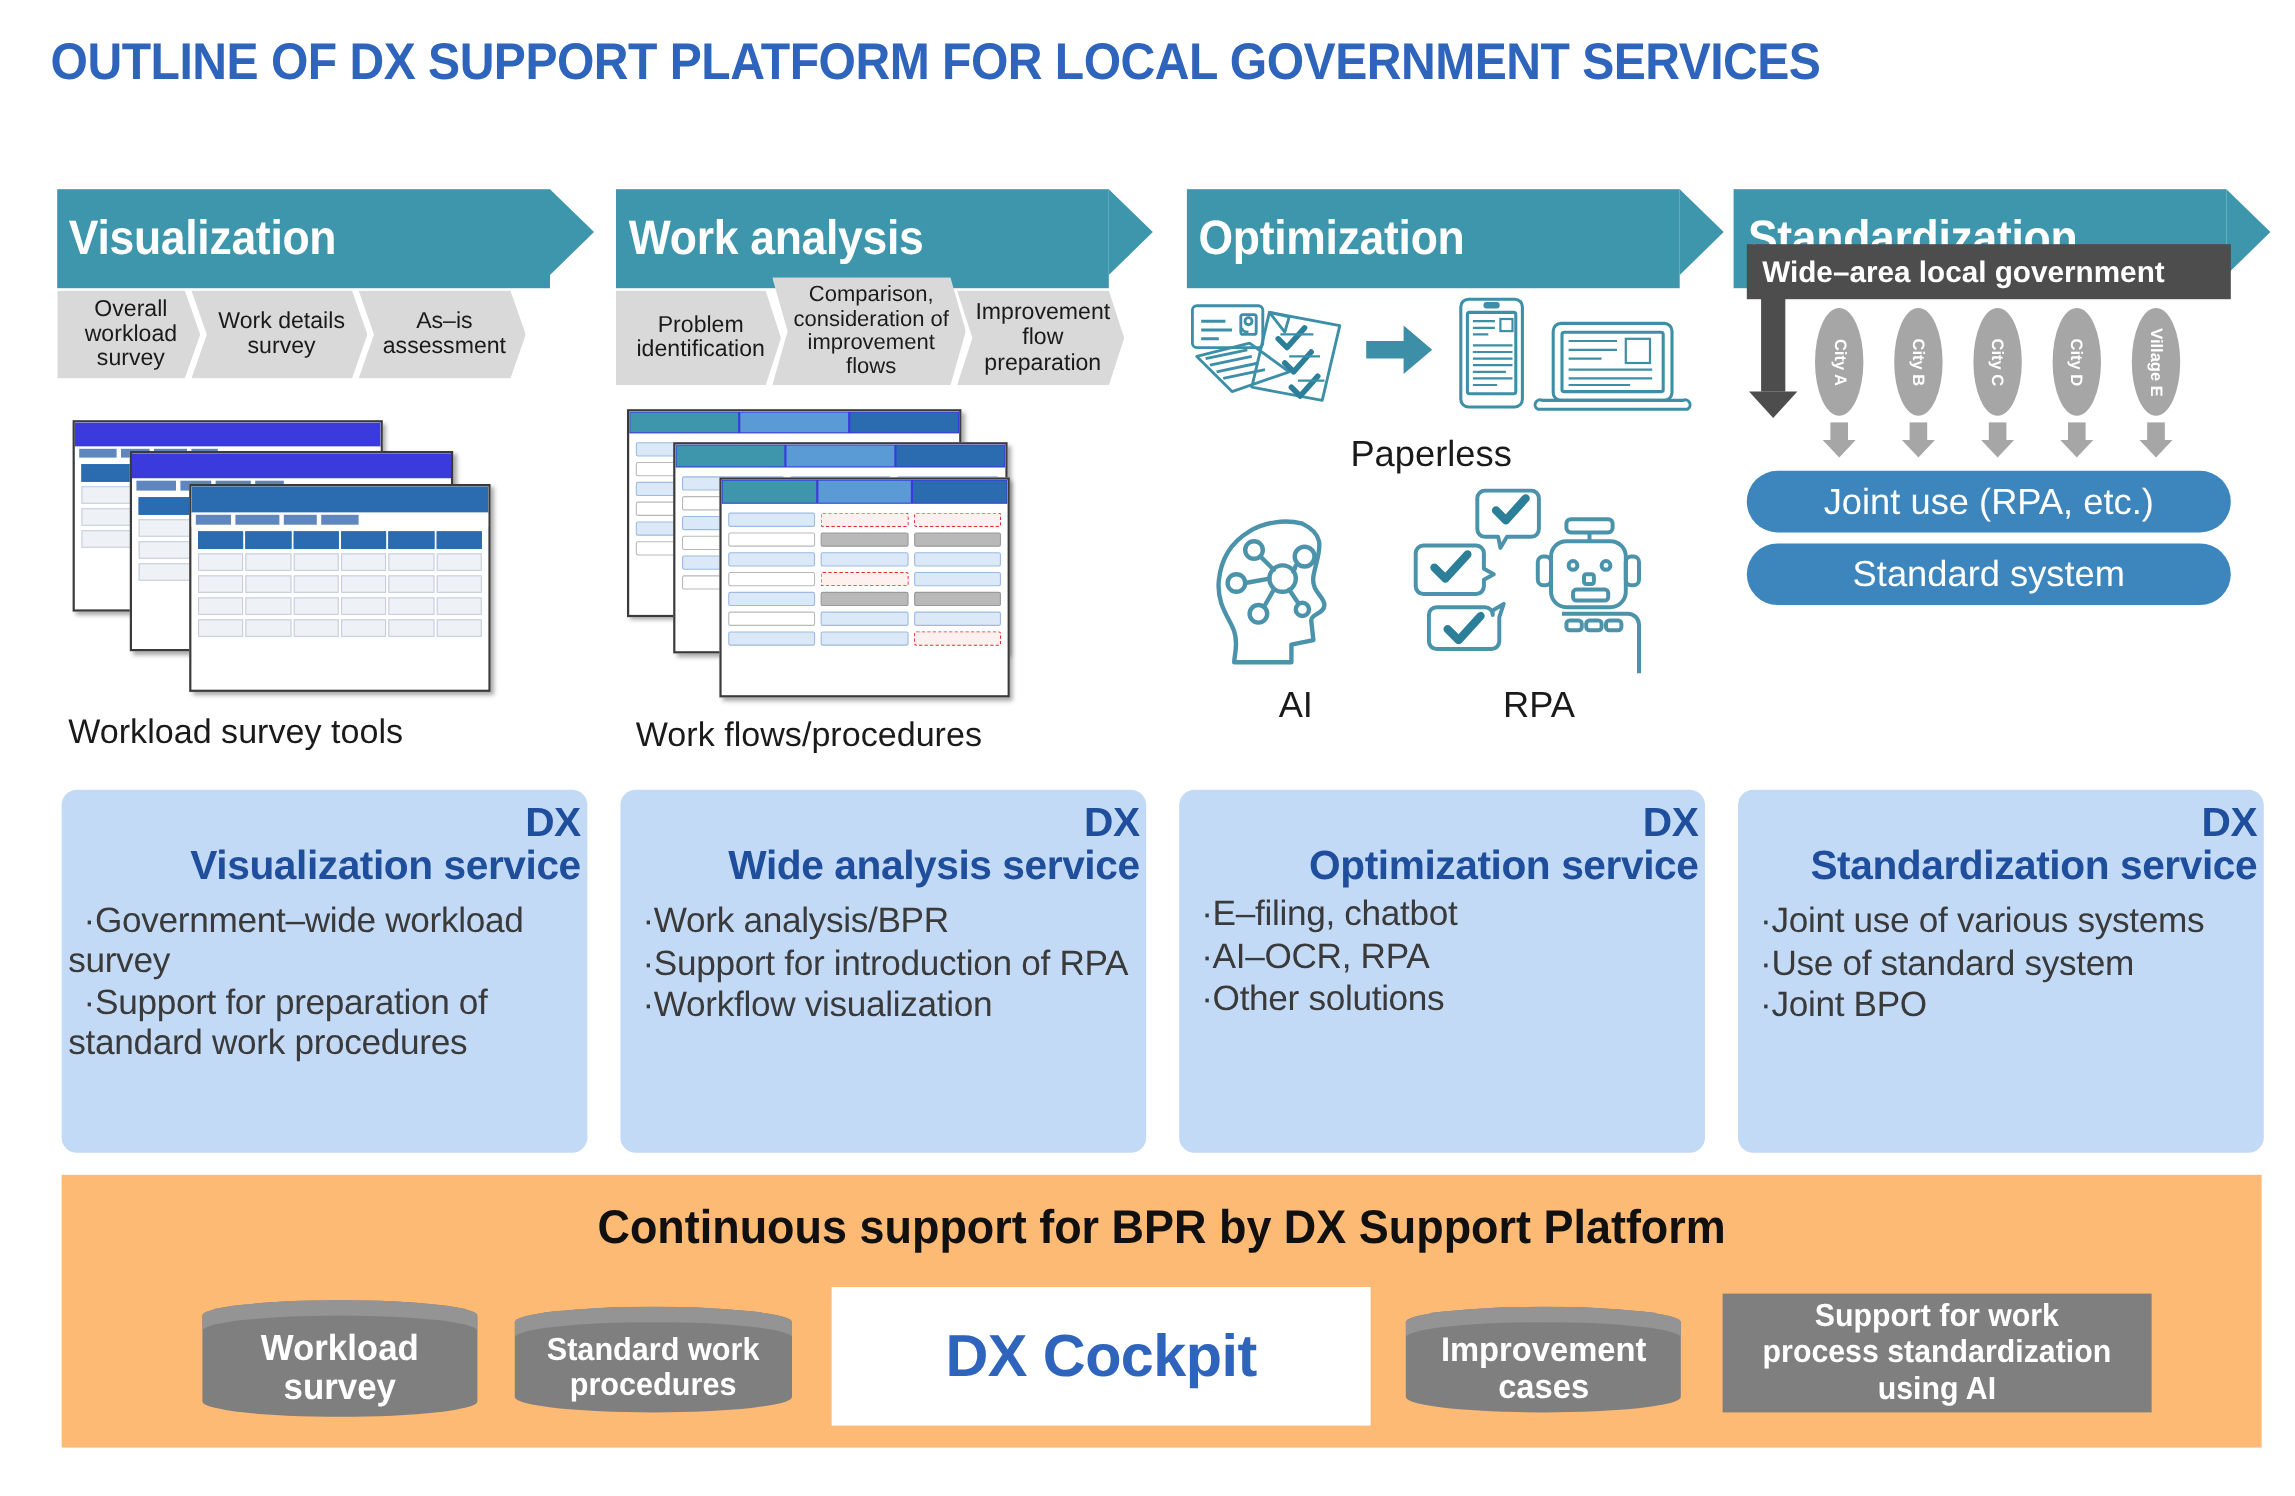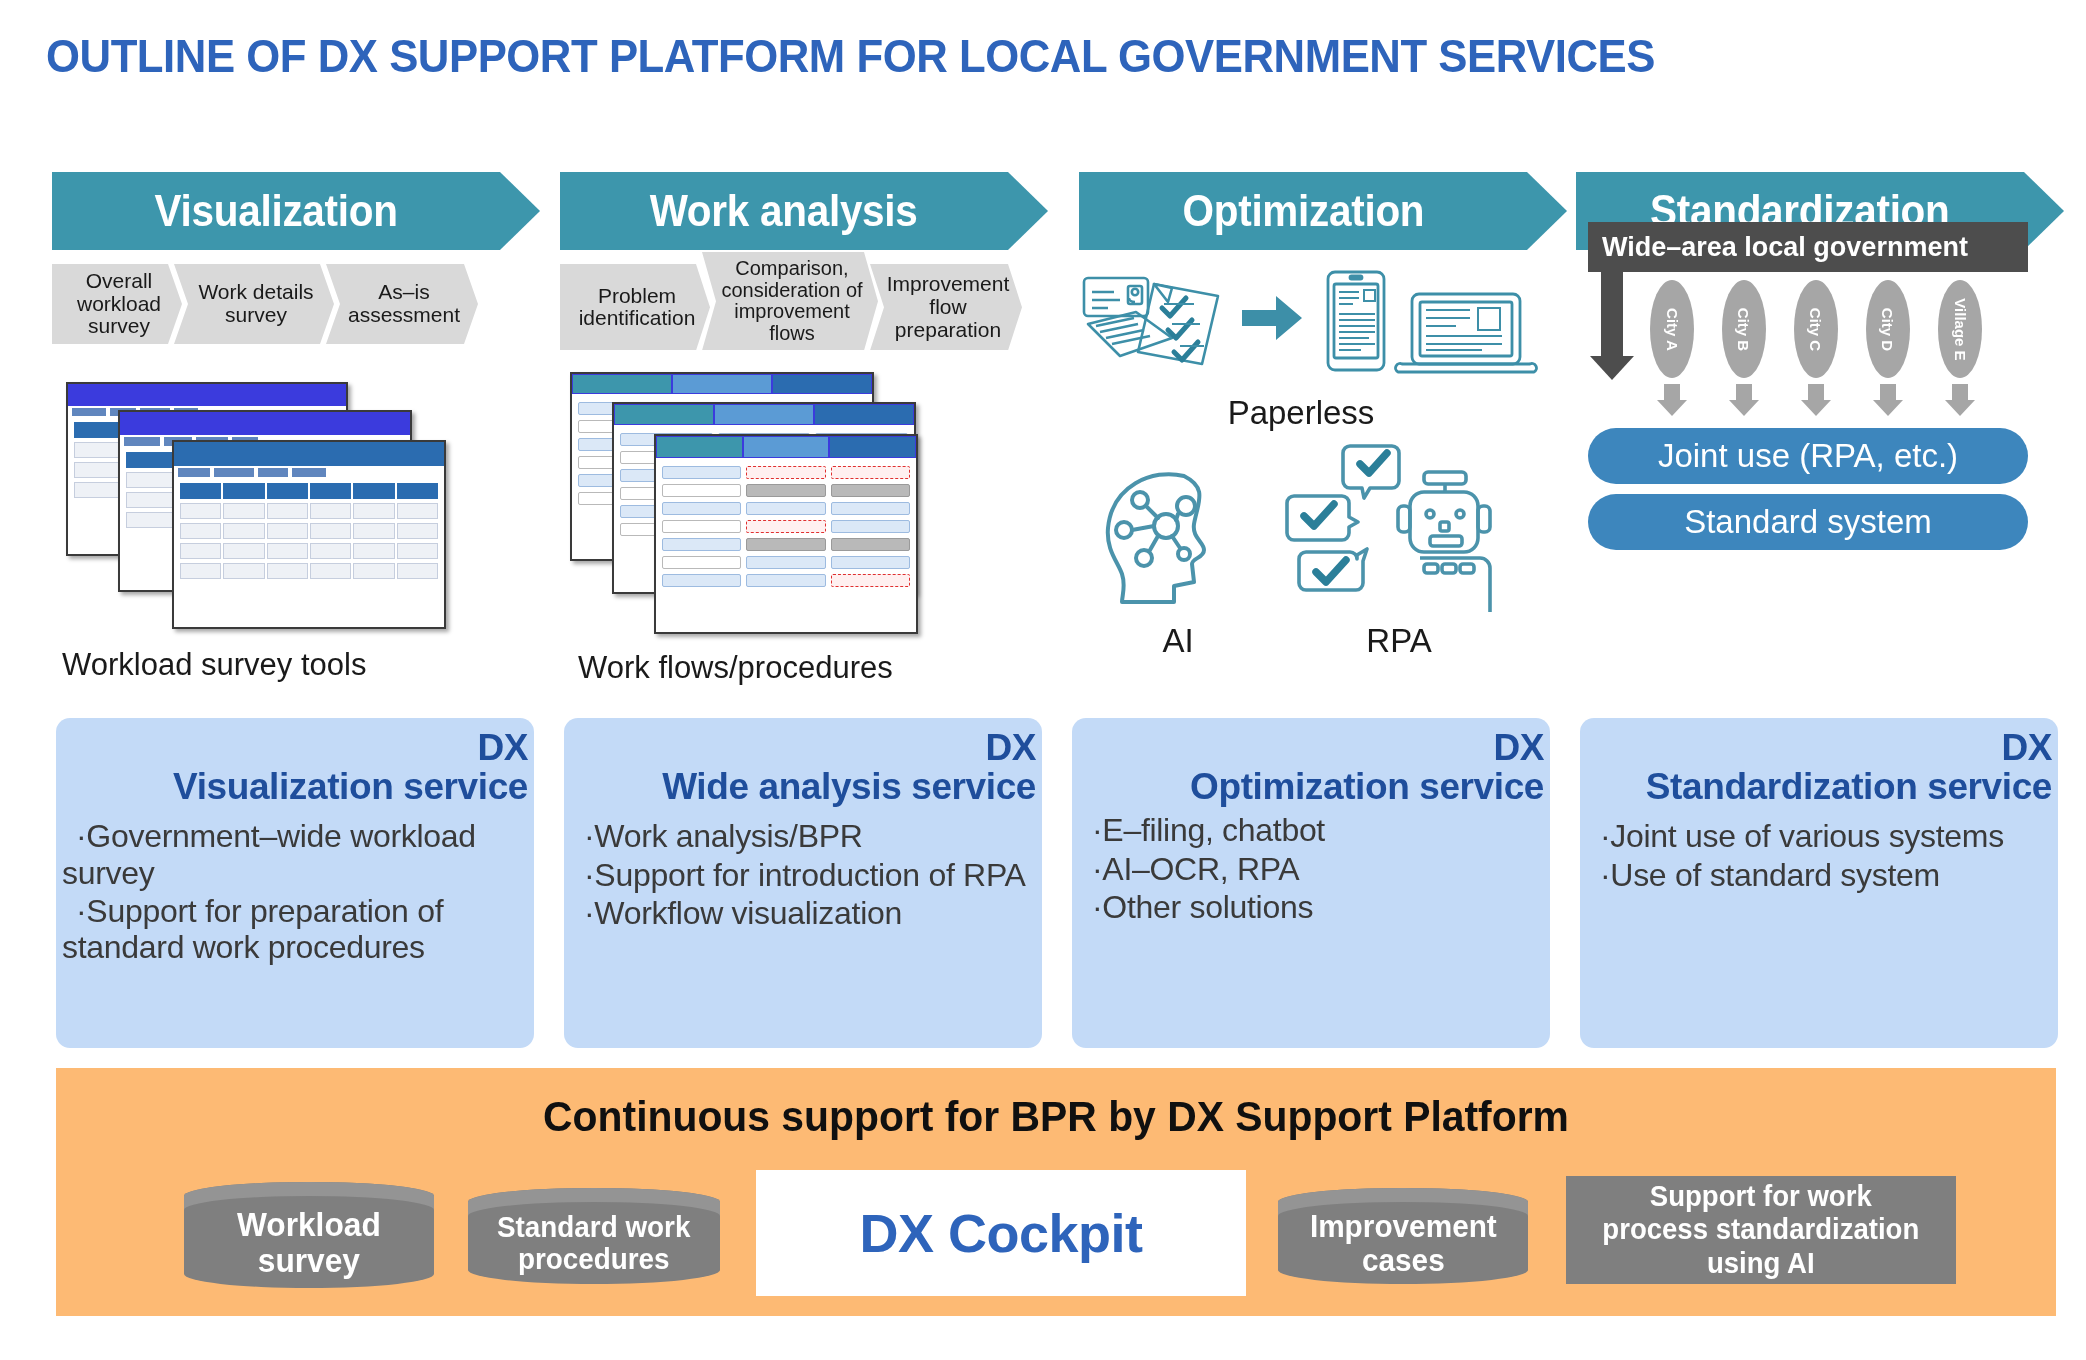--- a/index.html
+++ b/index.html
@@ -21,23 +21,23 @@
 
   
   .col{position:absolute;top:172px;}
   .col-1{left:52px;width:490px;}
   .col-2{left:560px;width:490px;}
   .col-3{left:1068px;width:490px;padding-left:11px;}
   .col-4{left:1576px;width:490px;}
 
   
   .phase{
-    position:relative;height:78px;
+    position:relative;height:90px;
     background:#3d96ac;
-    display:flex;align-items:center;justify-content:center;
+    display:flex;align-items:center;
     width:448px;
   }
   .phase-label{
     font-size:44px;font-weight:bold;color:#ffffff;
     white-space:nowrap;letter-spacing:-0.3px;
     transform:scaleX(0.92);transform-origin:center;
   }
   .phase-tip{
     position:absolute;left:448px;top:0;width:0;height:0;
     border-top:39px solid transparent;
@@ -645,20 +645,21 @@
   </div>
 
   <div class="svc c4">
     <div class="svc-title">
       <div>DX</div>
       <div>Standardization service</div>
     </div>
     <ul class="svc-list" style="margin-top:12px">
       <li>Joint use of various systems</li>
       <li>Use of standard system</li>
+      <li>Joint BPO</li>
     </ul>
   </div>
 
   <div class="platform">
     <div class="platform-title">Continuous support for BPR by DX Support Platform</div>
 
     <div class="cyl" style="left:128px;top:114px;width:250px;height:106px;font-size:33px">
       <span>Workload<br>survey</span>
     </div>
 

